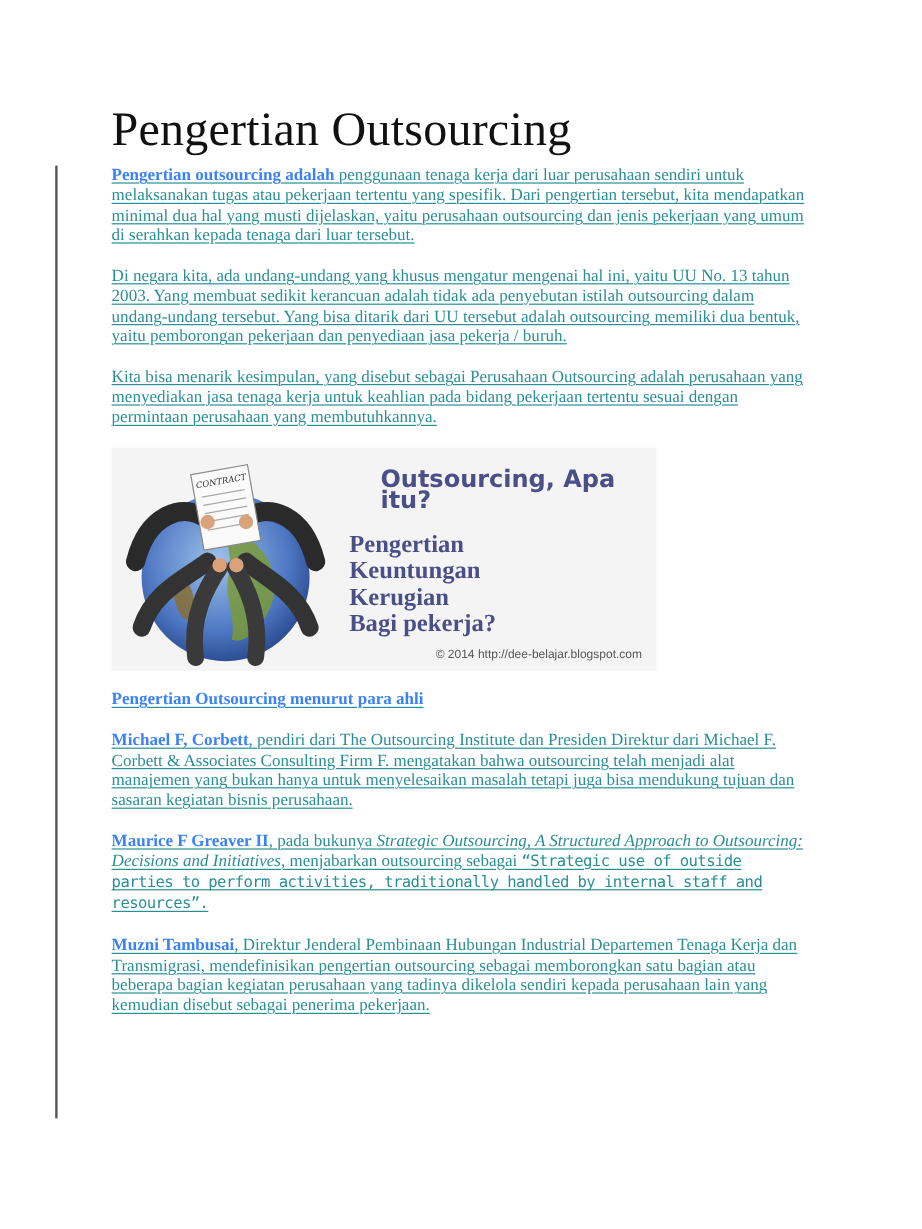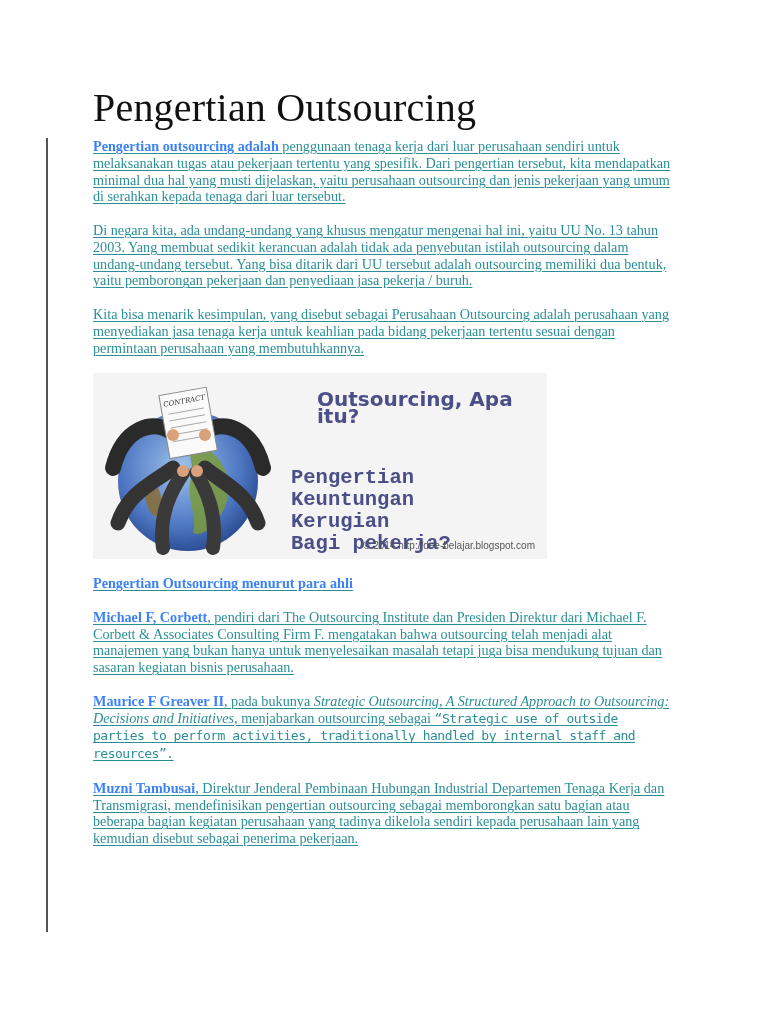--- a/index.html
+++ b/index.html
@@ -27,22 +27,22 @@
     .mono { font-family: "DejaVu Sans Mono", "Liberation Mono", monospace; font-size: 13px; letter-spacing: -0.5px; }
     .figure {
       position: relative; width: 454px; height: 186px; margin: 6px 0 16px 0;
       background: #f4f4f4; overflow: hidden;
     }
     .figure .headline {
       position: absolute; left: 198px; top: 18px; font-family: "DejaVu Sans", sans-serif;
       font-size: 20px; color: #4a4f88; font-weight: bold; margin-left: 26px;
     }
     .figure .topic {
-      position: absolute; left: 198px; font-family: Liberation Mono, monospace;
-      font-size: 20.5px; color: #4a4f88; font-weight: bold; line-height: 22px; margin-top: 24px;
+      position: absolute; left: 198px; font-family: Liberation Serif, serif;
+      font-size: 20.5px; color: #4a4f88; font-weight: bold; line-height: 22px;
     }
     .figure .credit {
       position: absolute; right: 12px; bottom: 4px; font-family: "Liberation Sans", sans-serif;
       font-size: 10px; color: #555555;
     }
     .figure svg { position: absolute; left: 0; top: 0; }
   </style>
 </head>
 <body>
 

